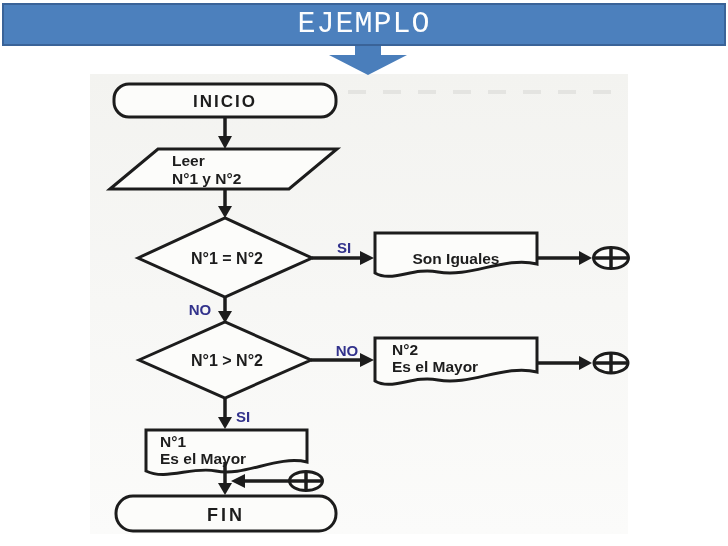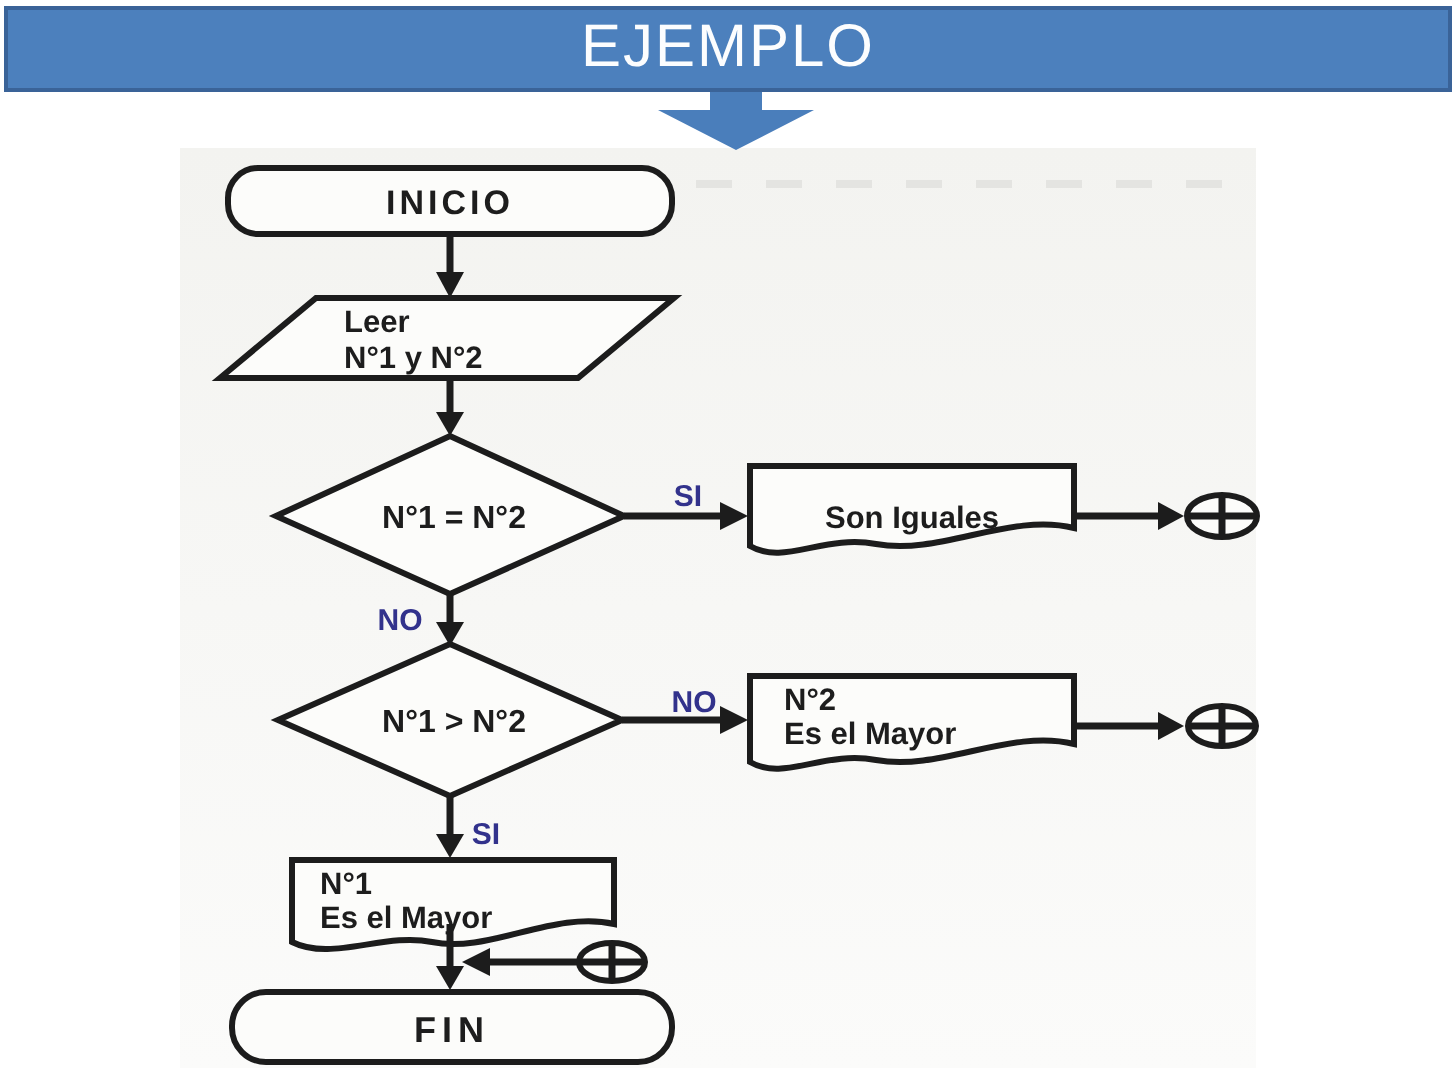--- a/index.html
+++ b/index.html
@@ -4,21 +4,21 @@
 <style>
   html,body{margin:0;padding:0;background:#ffffff;}
   #stage{
     position:relative;width:728px;height:546px;background:#ffffff;overflow:hidden;
     font-family:"Liberation Sans",sans-serif;
   }
   
   #banner{
     position:absolute;left:2px;top:3px;width:720px;height:39px;
     background:#4C80BD;border:2px solid #3A6398;
-    display:flex;align-items:center;justify-content:center;
+    display:flex;align-items:center;justify-content:center;font-family:Liberation Mono, monospace;
   }
   #banner .title{
     color:#FCFDFE;font-size:30px;font-weight:400;letter-spacing:1px;line-height:1;
     padding-bottom:2px;
   }
   
   #fc{position:absolute;left:0;top:0;width:728px;height:546px;}
   text.node{
     font-family:"Liberation Sans",sans-serif;font-weight:bold;fill:#1D1D1D;
   }

